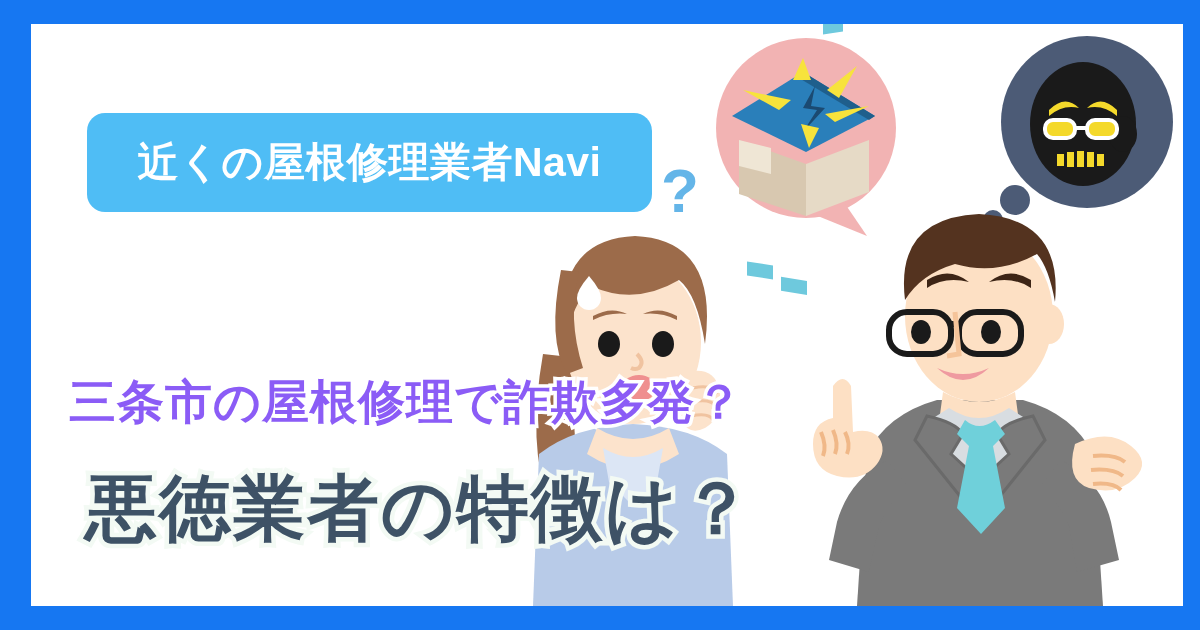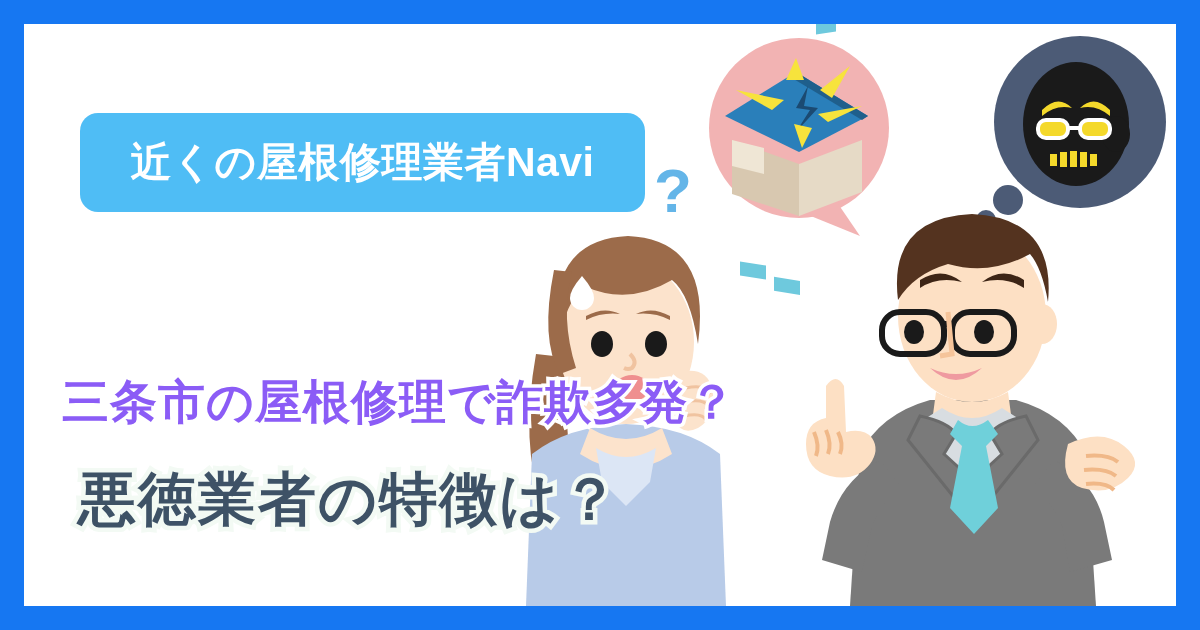--- a/index.html
+++ b/index.html
@@ -7,21 +7,21 @@
     width:1200px;height:630px;overflow:hidden;
     font-family:"Liberation Sans","DejaVu Sans",sans-serif;
     background:#1677f2;
   }
   .frame{
     position:relative;width:1200px;height:630px;
     background:#1677f2;box-sizing:border-box;padding:24px;
   }
   .canvas{
     position:relative;width:1152px;height:582px;
-    background:#ffffff;overflow:hidden;
+    background:#ffffff;overflow:hidden;margin-left:7px;
   }
 
   
   .badge{
     position:absolute;left:56px;top:89px;width:565px;height:99px;
     background:#4fbdf5;border-radius:18px;
     display:flex;align-items:center;justify-content:center;
     z-index:40;
   }
   .badge-text{
@@ -37,21 +37,21 @@
   .headlines{position:absolute;left:0;top:0;width:1152px;height:582px;z-index:60;
     pointer-events:none;}
   .h-line1{
     position:absolute;left:38px;top:347px;
     font-size:47px;font-weight:bold;color:#8b5cf6;white-space:nowrap;
     letter-spacing:1px;
     -webkit-text-stroke:7px #ffffff;paint-order:stroke fill;
   }
   .h-line2{
     position:absolute;left:54px;top:437px;
-    font-size:58px;font-weight:bold;color:#3e5266;white-space:nowrap;
+    font-size:72px;font-weight:bold;color:#3e5266;white-space:nowrap;
     letter-spacing:2px;
     -webkit-text-stroke:9px #f3faf4;paint-order:stroke fill;
   }
 
   
   .art{position:absolute;left:0;top:0;width:1152px;height:582px;z-index:10;}
   .art.mid{z-index:20;}
   .art.front{z-index:30;}
 </style>
 </head>

